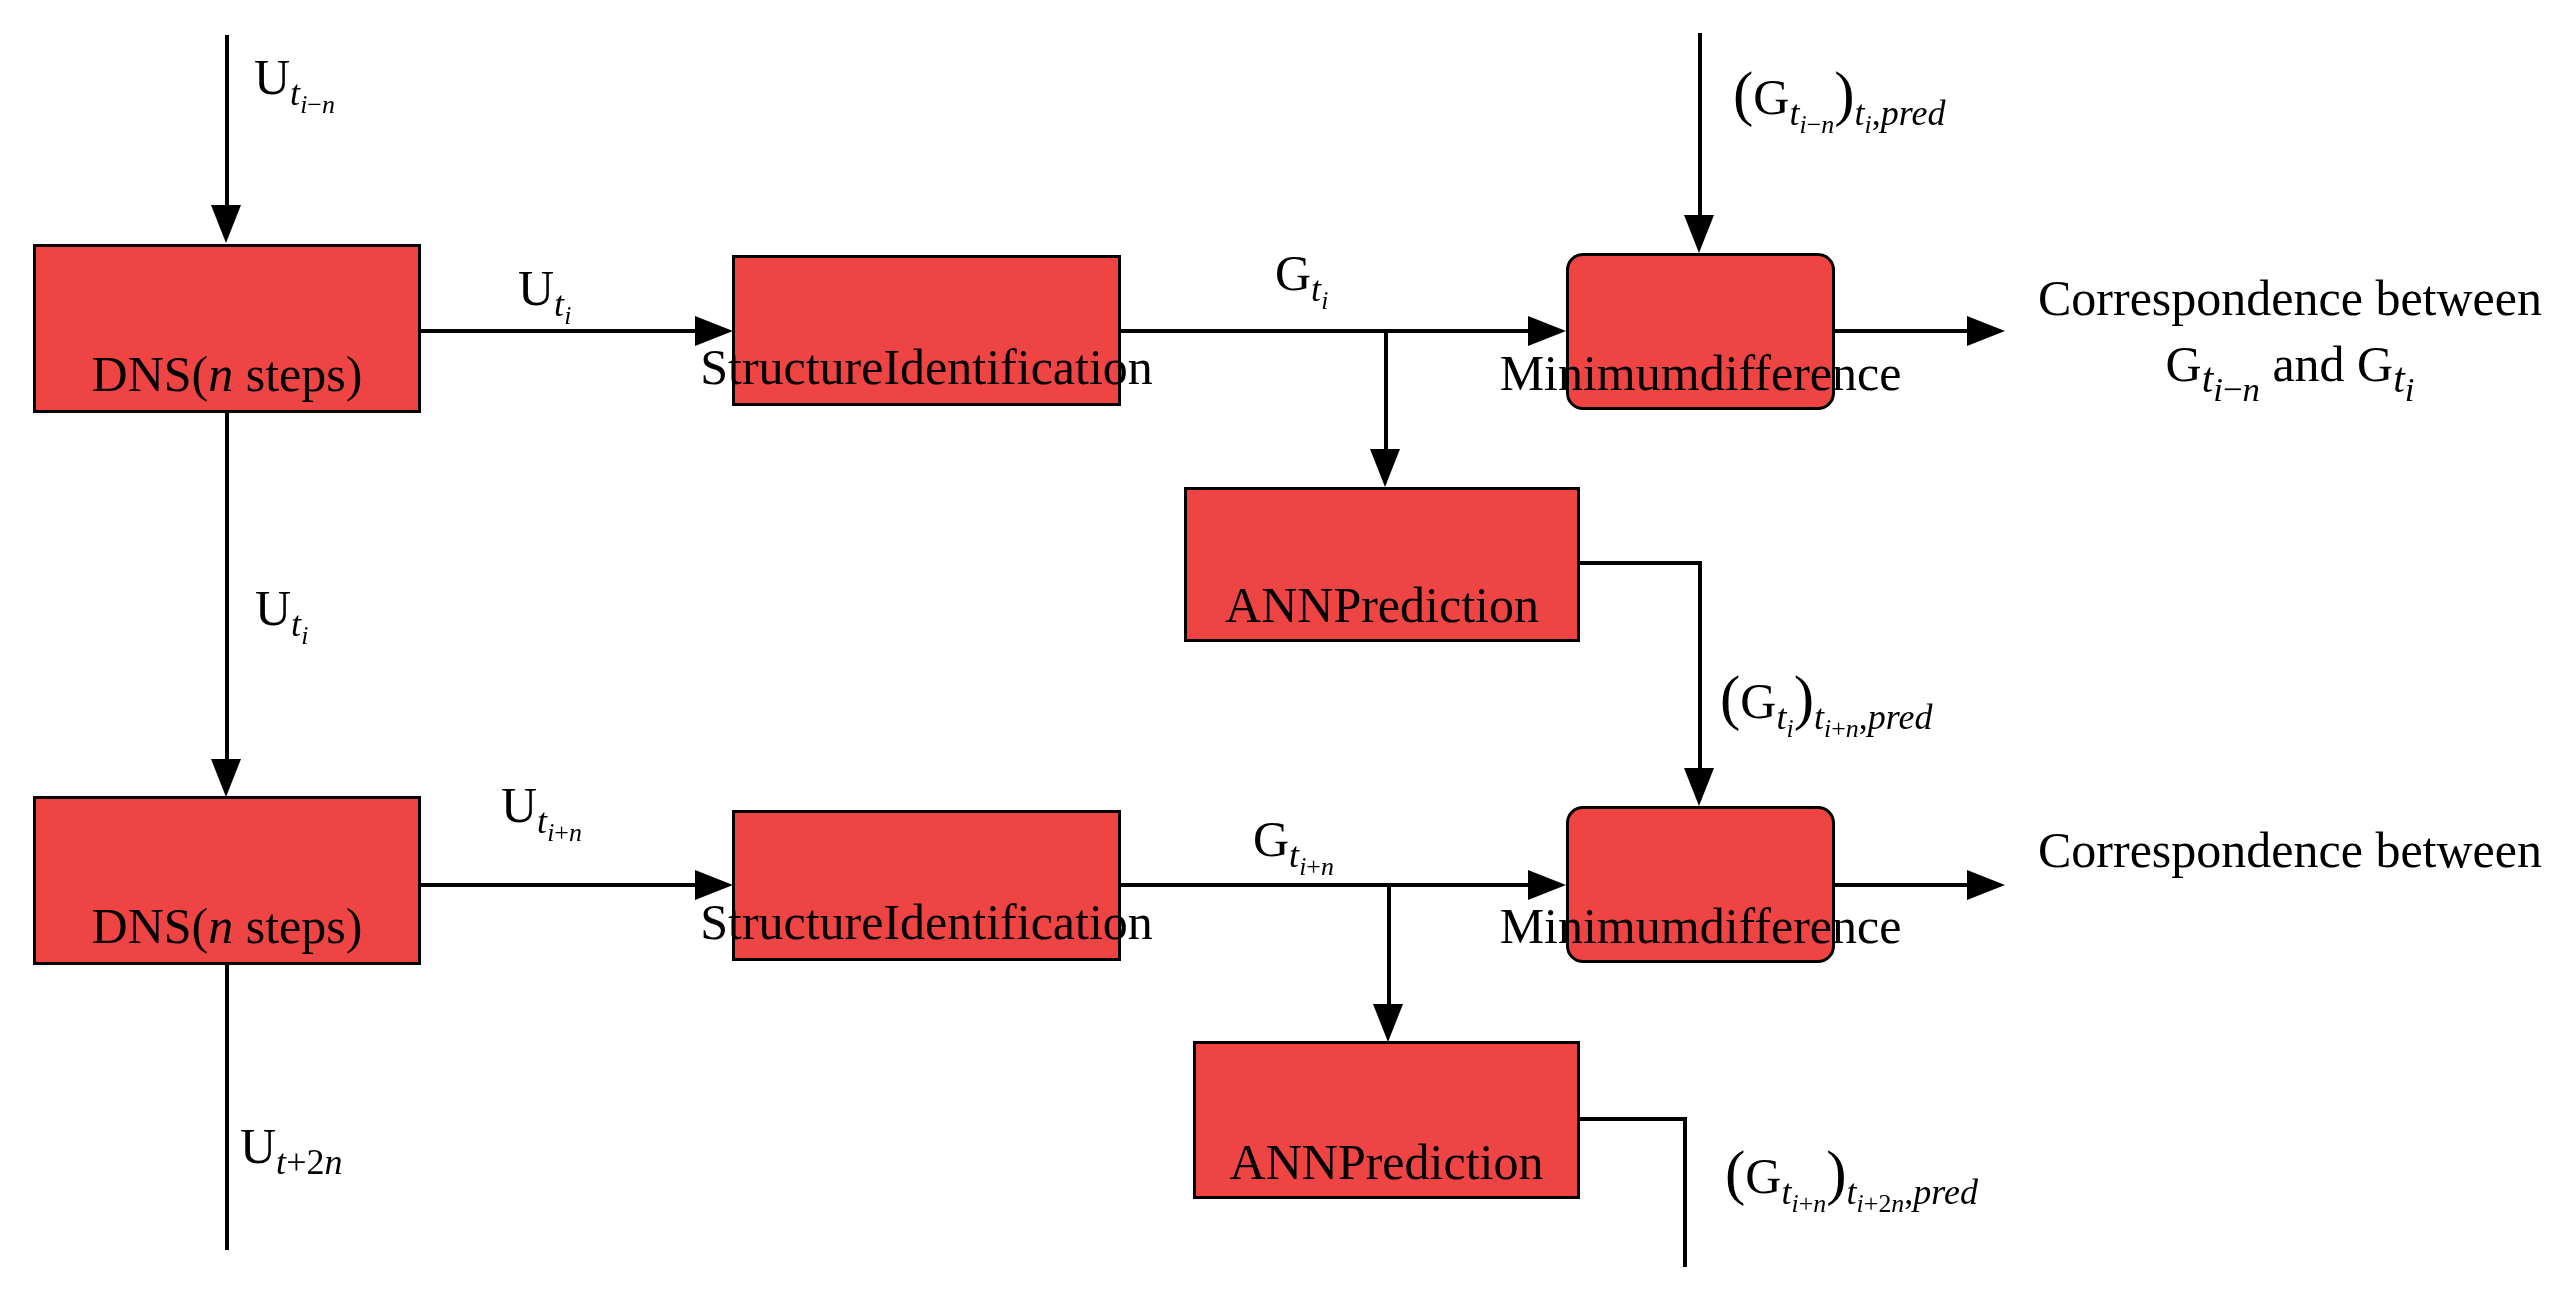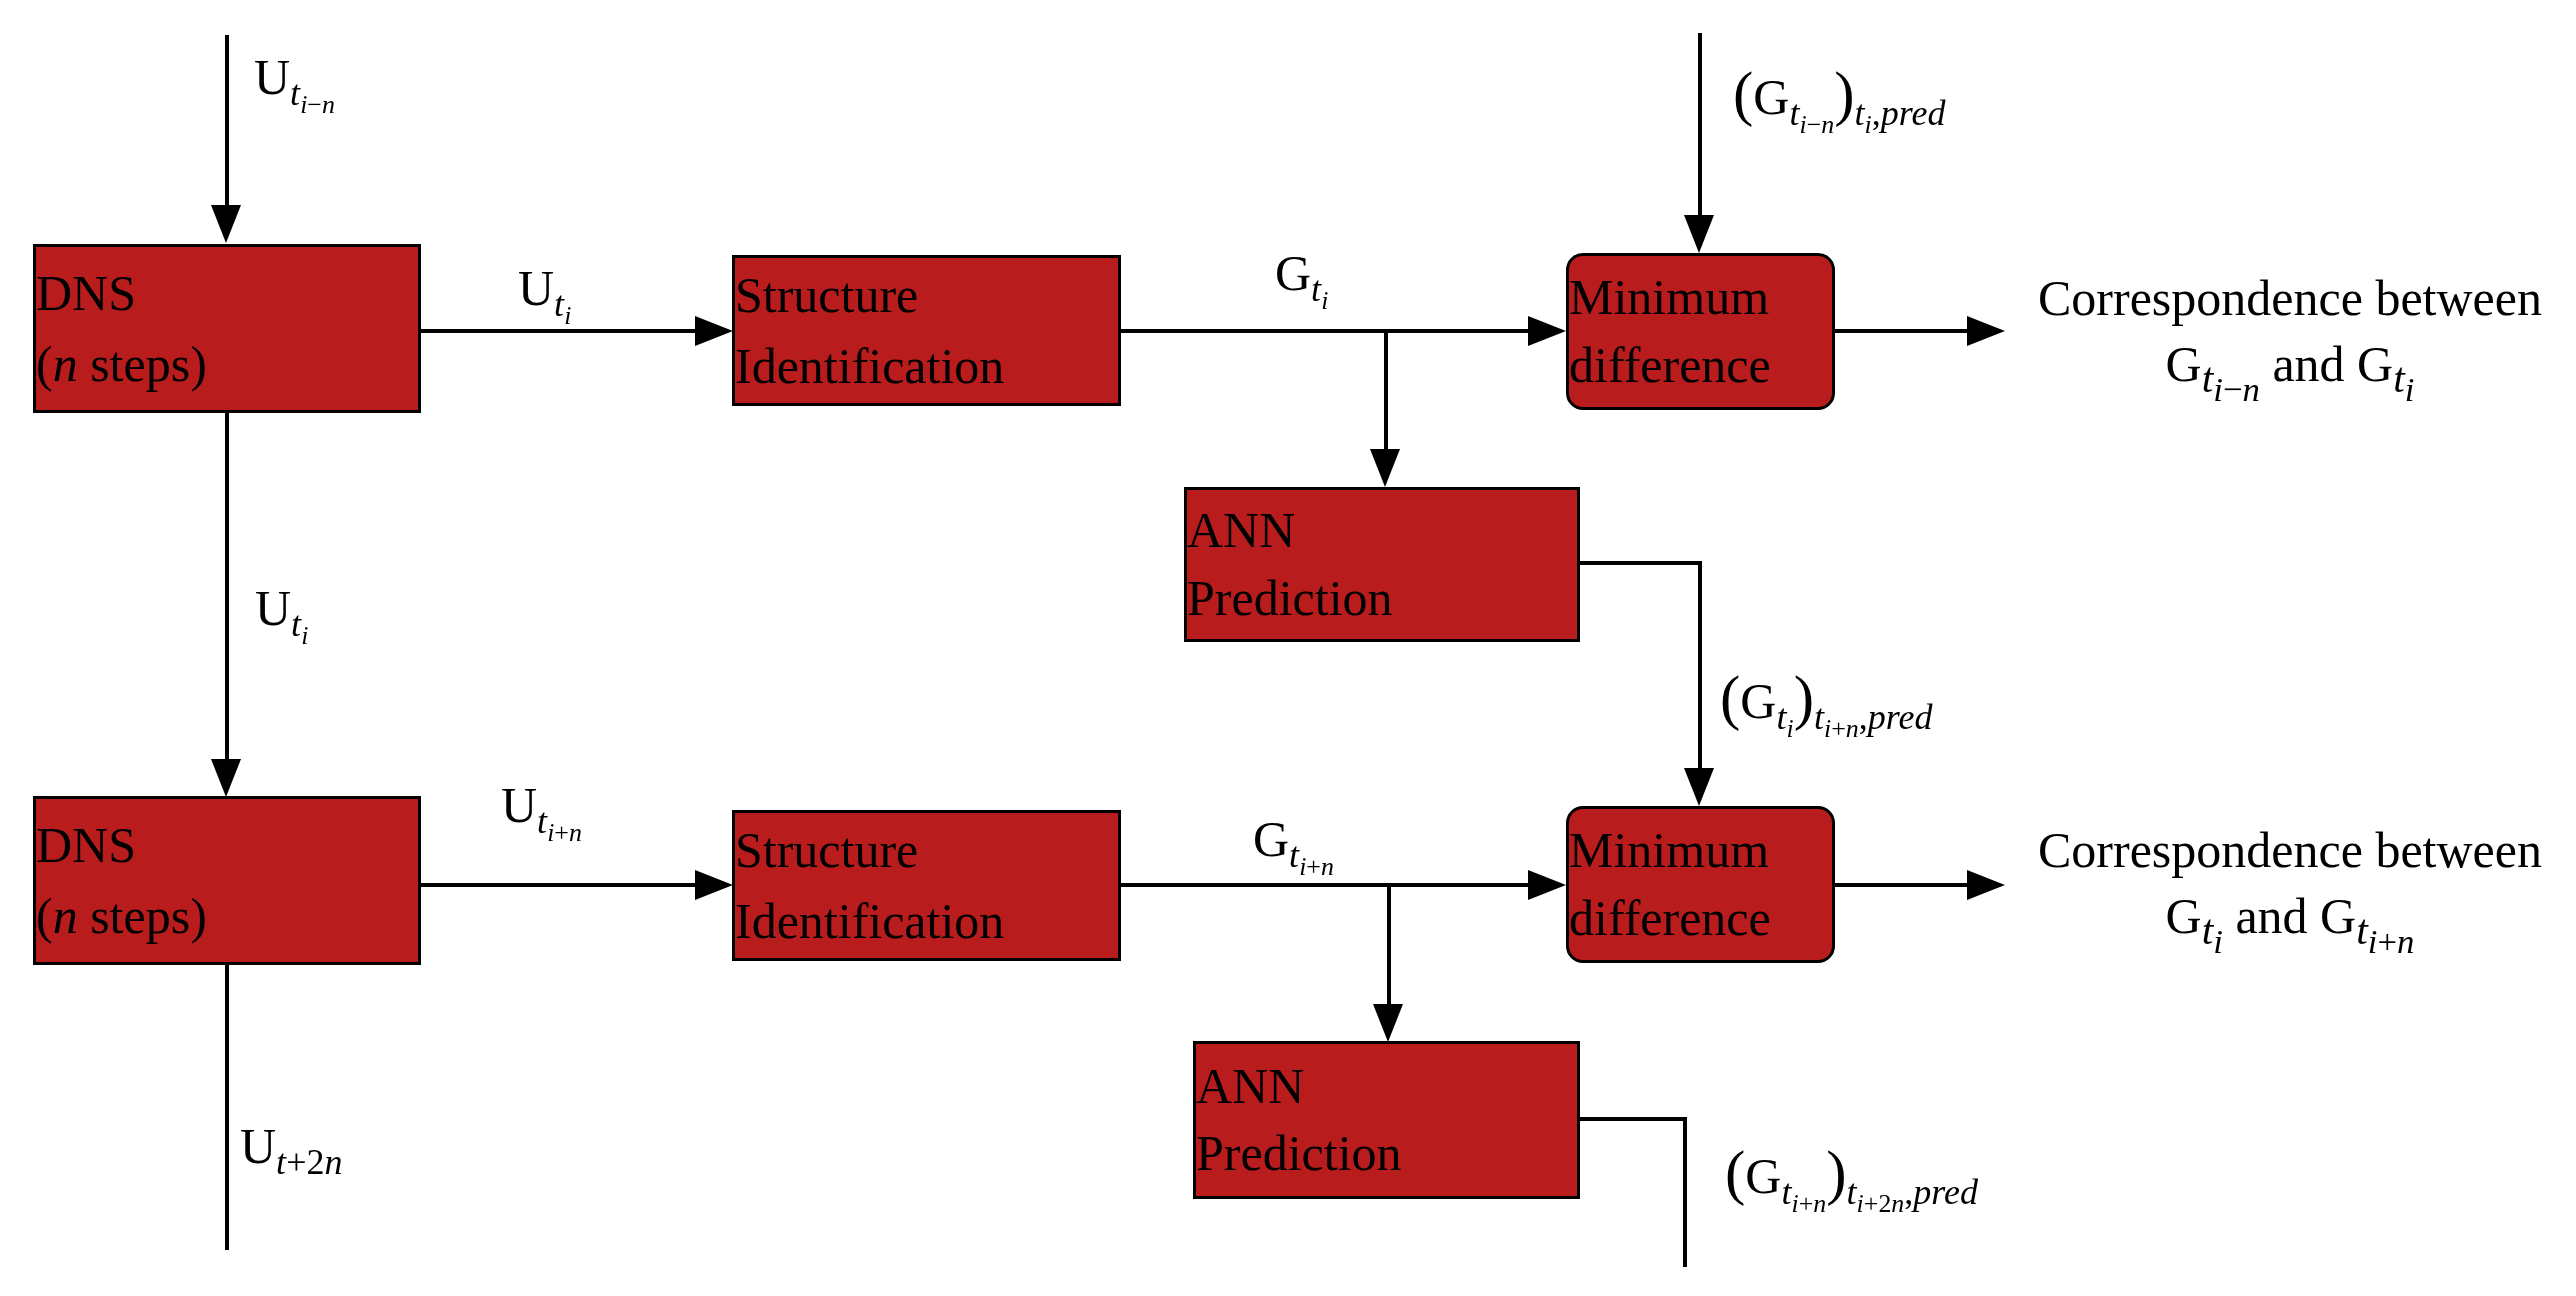--- a/index.html
+++ b/index.html
@@ -1,22 +1,22 @@
 <!DOCTYPE html>
 <html style="font-size:12.5px"><head>
 <meta charset="utf-8">
 <style>
   html,body{margin:0;padding:0;background:#ffffff;}
   .canvas{
     position:relative;width:2576px;height:1297px;background:#ffffff;
     font-family:"Liberation Serif","DejaVu Serif",serif;color:#000;overflow:hidden;
   }
   .box{
-    position:absolute;box-sizing:border-box;border:3.9px solid #000;background:#b91c1c;
-    display:flex;flex-direction:column;align-items:flex-start;justify-content:center;
+    position:absolute;box-sizing:border-box;border:3.9px solid #000;background:#ef4444;
+    display:flex;flex-direction:row;align-items:flex-end;justify-content:center;
     text-align:center;font-size:50px;line-height:1.42;
   }
   .rounded{border-radius:17px;}
   .hline{position:absolute;height:3.9px;background:#000;}
   .vline{position:absolute;width:3.9px;background:#000;}
   .arrow-right{position:absolute;width:0;height:0;
     border-left:38px solid #000;border-top:15.7px solid transparent;border-bottom:15.7px solid transparent;}
   .arrow-down{position:absolute;width:0;height:0;
     border-top:38px solid #000;border-left:15.7px solid transparent;border-right:15.7px solid transparent;}
   .lbl{position:absolute;font-size:50px;line-height:1;white-space:nowrap;}
@@ -109,21 +109,20 @@
 
   <div class="box rounded" style="left:1566px;top:806px;width:269px;height:157px;line-height:1.35;">
     <div>Minimum</div>
     <div>difference</div>
   </div>
 
   <div class="hline" style="left:1835px;top:883px;width:135px;"></div>
   <div class="arrow-right" style="left:1967px;top:870px;"></div>
   <div class="corr" style="left:2004px;top:817px;">
     <div>Correspondence between</div>
-    <div>G<sub><i>t</i><sub><i>i</i></sub></sub> and G<sub><i>t</i><sub><i>i</i>+<i>n</i></sub></sub></div>
   </div>
 
   <div class="box" style="left:1193px;top:1041px;width:387px;height:158px;line-height:1.35;">
     <div>ANN</div>
     <div>Prediction</div>
   </div>
 
   <div class="hline" style="left:1580px;top:1117px;width:107px;"></div>
   <div class="vline" style="left:1683px;top:1117px;height:150px;"></div>
   <div class="lbl" style="left:1725px;top:1142px;"><span class="p">(</span>G<sub><i>t</i><sub><i>i</i>+<i>n</i></sub></sub><span class="p">)</span><sub><i>t</i><sub><i>i</i>+2<i>n</i></sub>,<i>pred</i></sub></div>

